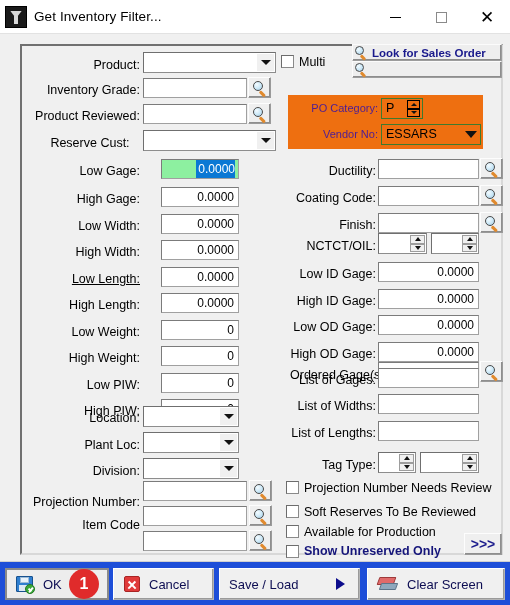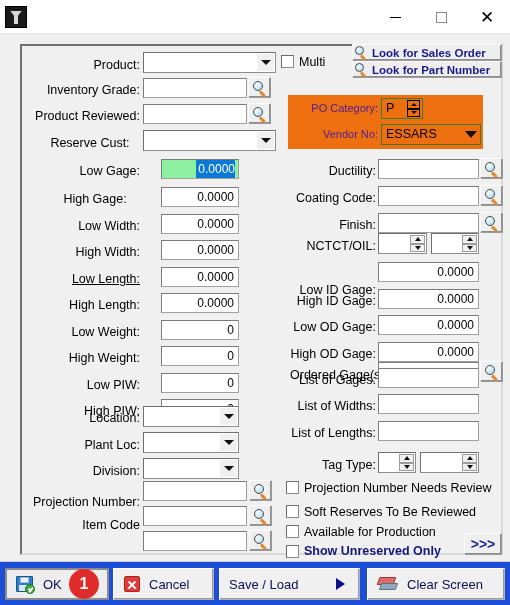--- a/index.html
+++ b/index.html
@@ -230,20 +230,21 @@
   }
 </style>
 </head>
 <body>
 
 <div class="titlebar" data-name="window-titlebar">
   <div class="title-icon" data-name="filter-icon">
     <div class="funnel"></div>
       <div class="stem"></div>
   </div>
+  <div class="title-text" data-name="window-title">Get Inventory Filter...</div>
   <div class="win-btns" data-name="window-controls">
     <div class="win-btn" data-name="minimize-button">
         <span class="min-glyph"></span>
       </div>
     <div class="win-btn" data-name="maximize-button">
         <span class="max-glyph"></span>
       </div>
     <div class="win-btn" data-name="close-button">
         <span class="close-glyph">✕</span>
       </div>
@@ -266,21 +267,20 @@
       <span class="lens"></span>
       <span class="handle"></span>
     </span>
   <span class="t" data-name="look-for-sales-order-label">Look for Sales Order</span>
 </div>
 <div class="lookbtn" style="left:352px; top:61px; width:150px;" data-name="look-for-part-number-button">
   <span class="mag" data-name="magnifier-icon">
       <span class="lens"></span>
       <span class="handle"></span>
     </span>
-  <span class="t" data-name="look-for-part-number-label">Look for Part Number</span>
 </div>
 
 <div class="lbl" style="left:20px; top:83px; width:120px;" data-name="label-inventory-grade">Inventory Grade:</div>
 <div class="fld" style="left:143px; top:78px; width:104px;" data-name="inventory-grade-input"></div>
 <div class="magbtn" style="left:248px; top:77px;" data-name="inventory-grade-lookup-button">
     <span class="mag" data-name="magnifier-icon">
       <span class="lens"></span>
       <span class="handle"></span>
     </span>
   </div>
@@ -313,21 +313,21 @@
     <span class="oval" data-name="vendor-no-value">ESSARS</span>
     <span class="oarrow" data-name="chevron-down-icon"></span>
   </div>
 </div>
 
 <div class="lbl" style="left:50px; top:164px; width:90px;" data-name="label-low-gage">Low Gage:</div>
 <div class="lowgage" style="left:161px; top:159px; width:78px;" data-name="low-gage-input">
   <span class="sel" data-name="low-gage-value">0.0000</span>
 </div>
 
-<div class="lbl" style="left:50px; top:192px; width:90px;text-align:center;" data-name="label-high-gage">High Gage:</div>
+<div class="lbl" style="left:50px; top:192px; width:90px;" data-name="label-high-gage">High Gage:</div>
 <div class="fld num" style="left:161px; top:187px; width:78px;" data-name="high-gage-input">0.0000</div>
 
 <div class="lbl" style="left:50px; top:219px; width:90px;" data-name="label-low-width">Low Width:</div>
 <div class="fld num" style="left:161px; top:214px; width:78px;" data-name="low-width-input">0.0000</div>
 
 <div class="lbl" style="left:45px; top:245px; width:95px;" data-name="label-high-width">High Width:</div>
 <div class="fld num" style="left:161px; top:240px; width:78px;" data-name="high-width-input">0.0000</div>
 
 <div class="lbl" style="left:45px; top:272px; width:95px;text-decoration:underline;" data-name="label-low-length">Low Length:</div>
 <div class="fld num" style="left:161px; top:267px; width:78px;" data-name="low-length-input">0.0000</div>
@@ -423,21 +423,21 @@
       <span class="sbtn dn"></span>
     </span>
   </div>
 <div class="spin" style="left:431px; top:233px; width:48px;" data-name="nctct-spinner-2">
     <span class="sbtns" data-name="spinner-arrows-icon">
       <span class="sbtn up"></span>
       <span class="sbtn dn"></span>
     </span>
   </div>
 
-<div class="lbl" style="left:290px; top:283px; width:86px;" data-name="label-low-id-gage">Low ID Gage:</div>
+<div class="lbl" style="left:290px; top:267px; width:86px;" data-name="label-low-id-gage">Low ID Gage:</div>
 <div class="fld num" style="left:378px; top:262px; width:101px;" data-name="low-id-gage-input">0.0000</div>
 
 <div class="lbl" style="left:286px; top:294px; width:90px;" data-name="label-high-id-gage">High ID Gage:</div>
 <div class="fld num" style="left:378px; top:289px; width:101px;" data-name="high-id-gage-input">0.0000</div>
 
 <div class="lbl" style="left:286px; top:320px; width:90px;" data-name="label-low-od-gage">Low OD Gage:</div>
 <div class="fld num" style="left:378px; top:315px; width:101px;" data-name="low-od-gage-input">0.0000</div>
 
 <div class="lbl" style="left:282px; top:347px; width:94px;" data-name="label-high-od-gage">High OD Gage:</div>
 <div class="fld num" style="left:378px; top:342px; width:101px;" data-name="high-od-gage-input">0.0000</div>

